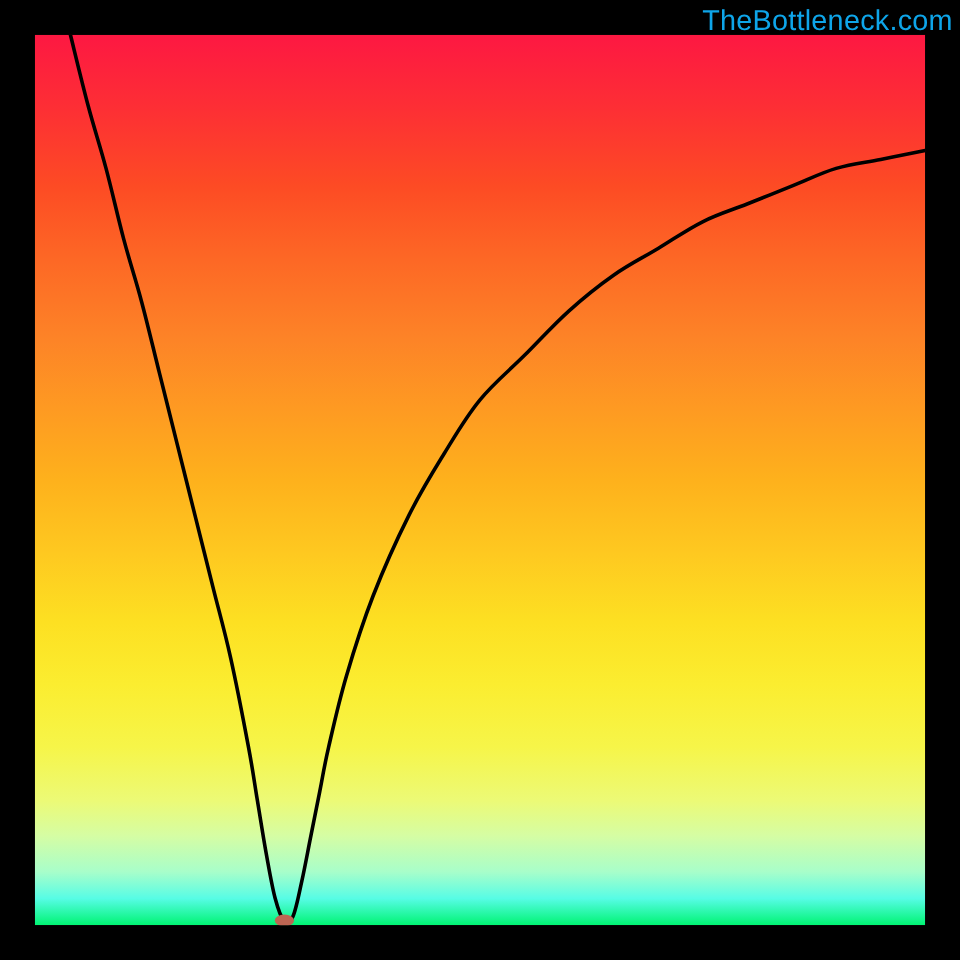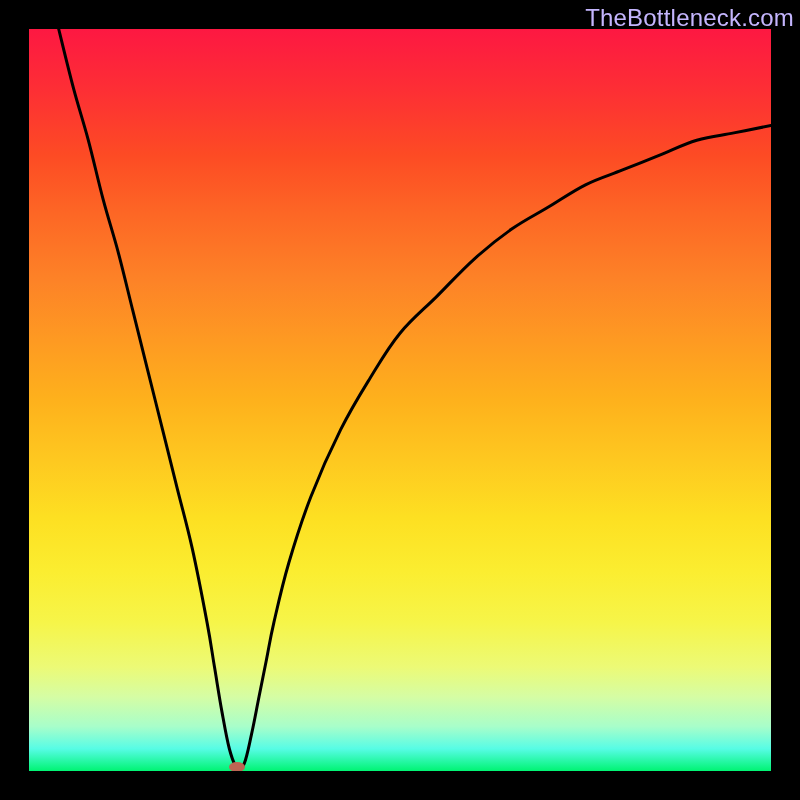--- a/index.html
+++ b/index.html
@@ -8,21 +8,21 @@
     height: 800px;
     background: #000;
     position: relative;
     font-family: Arial, Helvetica, sans-serif;
     overflow: hidden;
   }
   .watermark {
     position: absolute;
     top: 4px;
     right: 6px;
-    color: #c4b5fd;
+    color: #0ea5e9;
     font-size: 24px;
     font-weight: 500;
     z-index: 10;
     letter-spacing: 0.2px;
   }
   .plot-area {
     position: absolute;
     left: 29px;
     top: 29px;
     width: 742px;

